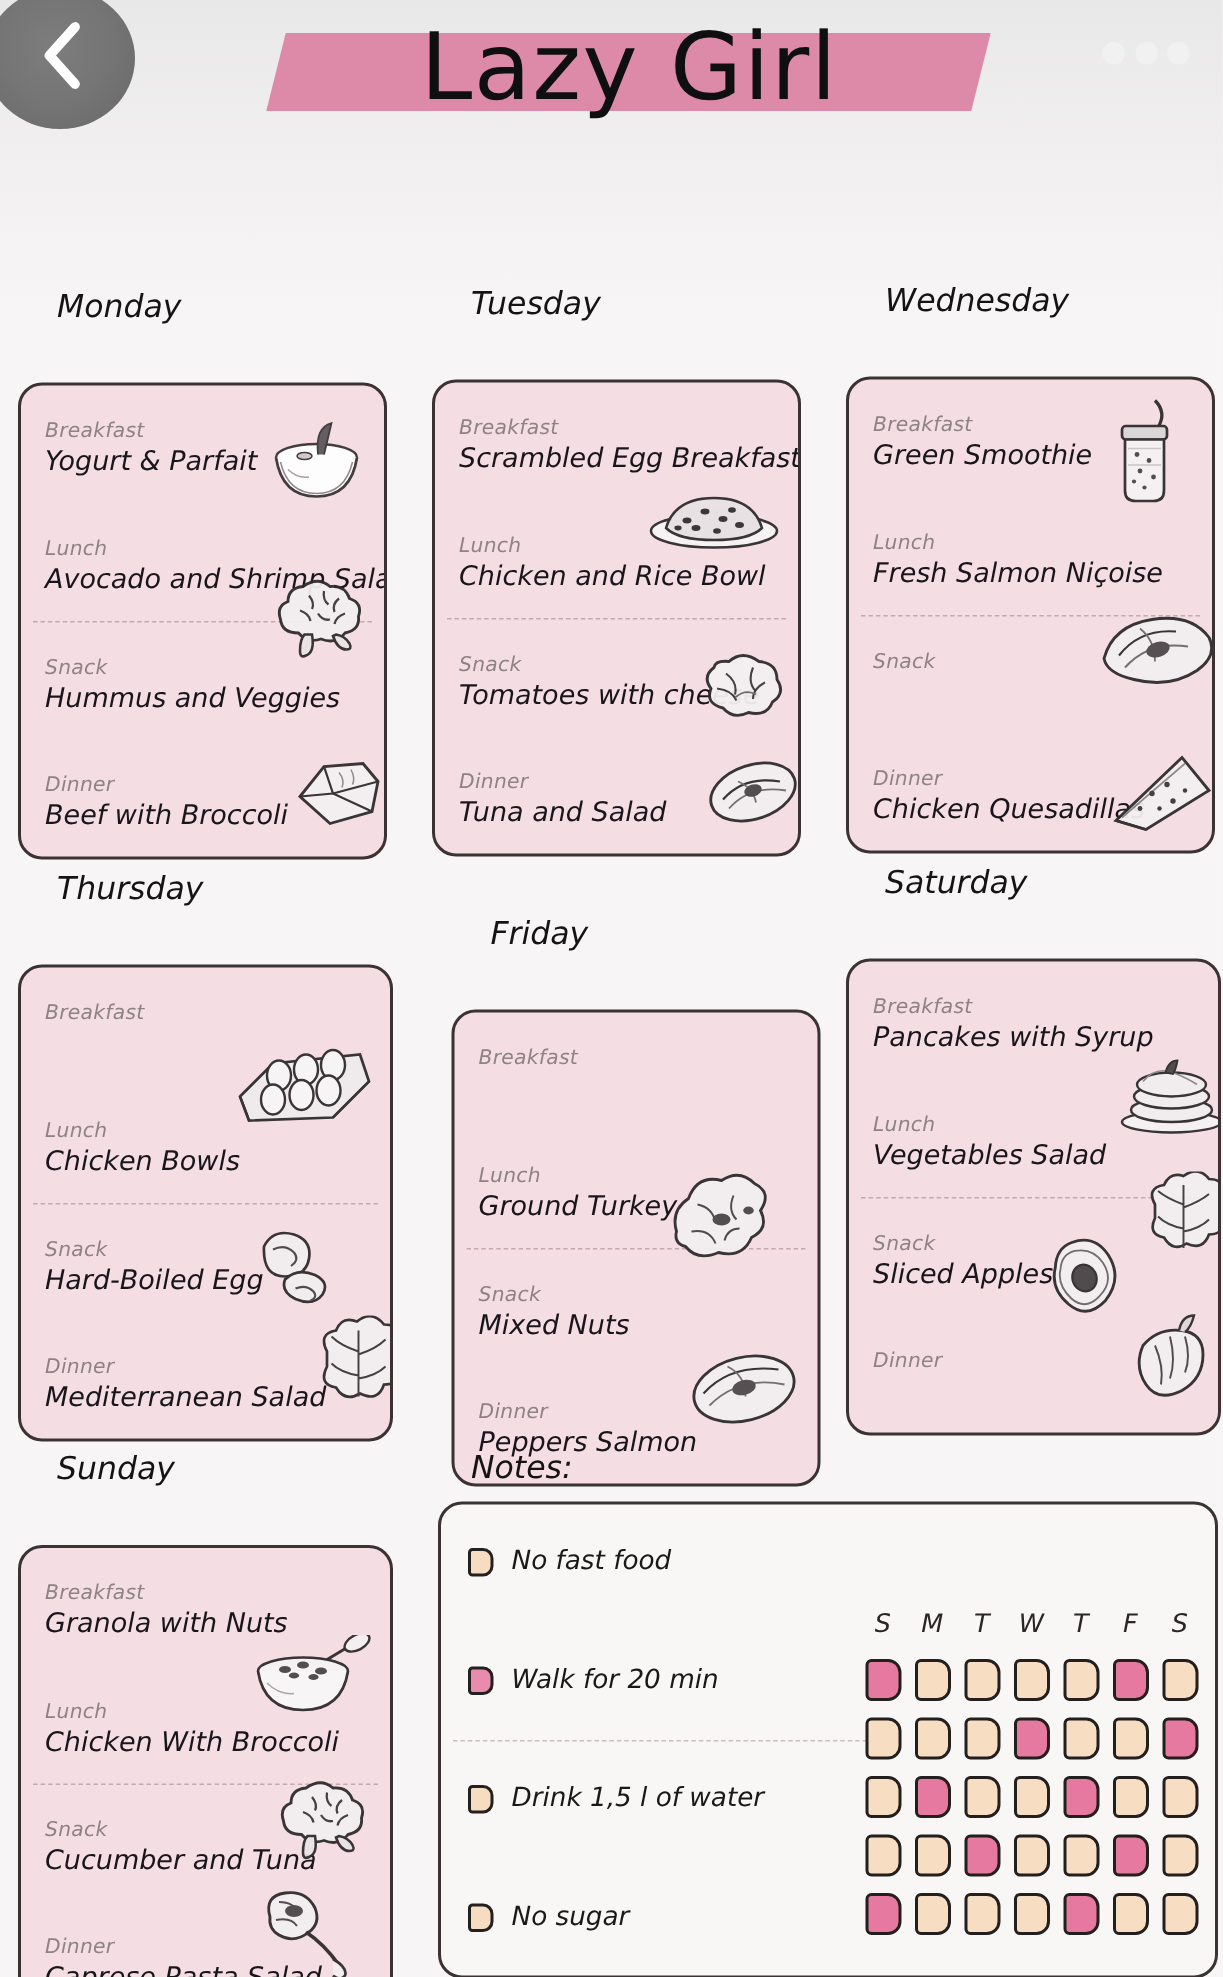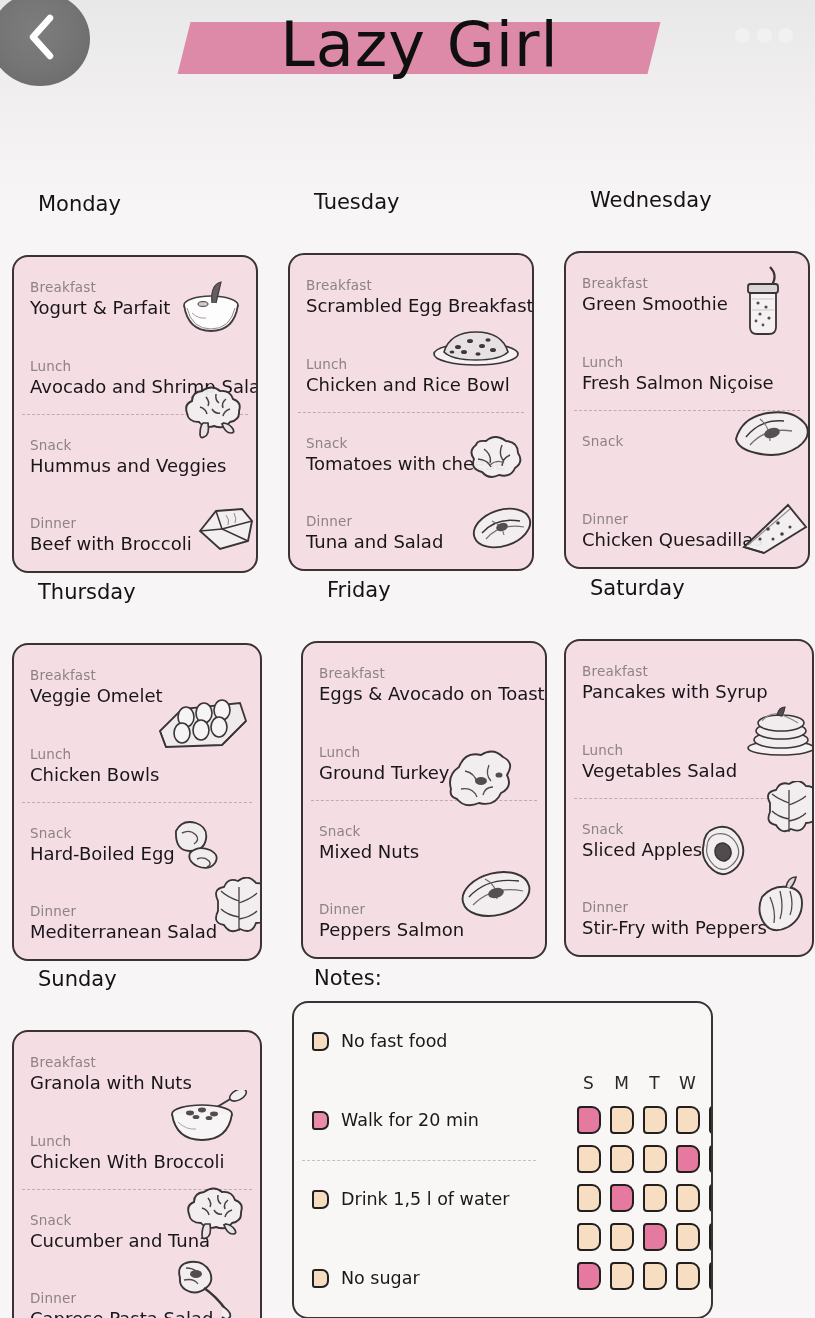--- a/index.html
+++ b/index.html
@@ -80,21 +80,21 @@
   .title-l2 {
     display: block;
     font-size: 62px;
     line-height: 78px;
     color: #0d0c0c;
     letter-spacing: 1px;
     margin-top: 2px;
   }
 
   
-  .day-col { position: absolute; }
+  .day-col { position: absolute; font-style: italic; }
 
   .day-label {
     position: relative;
     display: inline-block;
     font-size: 21px;
     line-height: 26px;
     color: #151414;
     padding: 1px 14px 2px 14px;
     margin-left: 12px;
     margin-bottom: 8px;
@@ -385,21 +385,20 @@
       </svg>
     </div>
   </div>
 
   <div class="day-col" style="left:12px; top:578px; width:250px;">
     <div class="day-label" style="--hl:#ef9cb6;">Thursday</div>
     <div class="card" style="width:250px; height:318px;">
       <div class="dashed"></div>
       <div class="meal" style="top:22px;">
         <div class="meal-label">Breakfast</div>
-        <div class="meal-name">Veggie Omelet</div>
       </div>
       <div class="meal" style="top:101px;">
         <div class="meal-label">Lunch</div>
         <div class="meal-name">Chicken Bowls</div>
       </div>
       <div class="meal" style="top:180px;">
         <div class="meal-label">Snack</div>
         <div class="meal-name">Hard-Boiled Egg</div>
       </div>
       <div class="meal" style="top:258px;">
@@ -427,27 +426,26 @@
         <path d="M31 44 q7 -3 12 2 q3 4 -2 6" fill="none" stroke="#4a4446" stroke-width="1.4"></path>
       </svg>
 
       <svg class="food-ico" style="left:192px; top:232px;" width="66" height="66" viewBox="0 0 66 66">
         <path d="M12 24 q-6 -12 6 -14 q4 -10 14 -6 q10 -8 18 2 q12 0 10 12 q10 8 0 16 q2 12 -10 12 q-4 12 -16 6 q-10 6 -16 -4 q-12 -2 -6 -14z" fill="#f2eef0" stroke="#2f2b2d" stroke-width="1.8"></path>
         <path d="M33 10 v44 M33 24 q-12 -4 -18 -10 M33 26 q12 -4 18 -10 M33 40 q-12 -2 -18 -8 M33 42 q12 -2 18 -8" fill="none" stroke="#3d383a" stroke-width="1.3"></path>
       </svg>
     </div>
   </div>
 
-  <div class="day-col" style="left:288px; top:576px; width:250px;padding-left:13px;">
+  <div class="day-col" style="left:288px; top:608px; width:250px;padding-left:13px;">
     <div class="day-label" style="--hl:#f3cfd4;">Friday</div>
     <div class="card" style="width:246px; height:318px;">
       <div class="dashed"></div>
       <div class="meal" style="top:22px;">
         <div class="meal-label">Breakfast</div>
-        <div class="meal-name">Eggs &amp; Avocado on Toast</div>
       </div>
       <div class="meal" style="top:101px;">
         <div class="meal-label">Lunch</div>
         <div class="meal-name">Ground Turkey</div>
       </div>
       <div class="meal" style="top:180px;">
         <div class="meal-label">Snack</div>
         <div class="meal-name">Mixed Nuts</div>
       </div>
       <div class="meal" style="top:258px;">
@@ -483,21 +481,20 @@
       <div class="meal" style="top:101px;">
         <div class="meal-label">Lunch</div>
         <div class="meal-name">Vegetables Salad</div>
       </div>
       <div class="meal" style="top:180px;">
         <div class="meal-label">Snack</div>
         <div class="meal-name">Sliced Apples</div>
       </div>
       <div class="meal" style="top:258px;">
         <div class="meal-label">Dinner</div>
-        <div class="meal-name">Stir-Fry with Peppers</div>
       </div>
 
       <svg class="food-ico" style="left:178px; top:62px;" width="74" height="54" viewBox="0 0 74 54">
         <ellipse cx="37" cy="45" rx="33" ry="7" fill="#f6f3f4" stroke="#2f2b2d" stroke-width="1.6"></ellipse>
         <ellipse cx="37" cy="37" rx="27" ry="8" fill="#f1edef" stroke="#2f2b2d" stroke-width="1.6"></ellipse>
         <ellipse cx="37" cy="28" rx="25" ry="8" fill="#f1edef" stroke="#2f2b2d" stroke-width="1.6"></ellipse>
         <ellipse cx="37" cy="20" rx="23" ry="8" fill="#f1edef" stroke="#2f2b2d" stroke-width="1.6"></ellipse>
         <path d="M18 18 q8 -10 20 -6 q10 4 16 8" fill="none" stroke="#8b8589" stroke-width="1.1"></path>
         <path d="M33 12 q2 -8 8 -8 q-1 6 -3 9z" fill="#4c4649" stroke="#2f2b2d" stroke-width="1.2"></path>
       </svg>
@@ -569,21 +566,21 @@
         <path d="M38 30 q12 8 22 22" fill="none" stroke="#2f2b2d" stroke-width="2.4"></path>
         <path d="M56 48 q10 6 8 11 q-3 4 -8 0" fill="#f2eef0" stroke="#2f2b2d" stroke-width="1.8"></path>
         <path d="M20 10 q10 0 14 8 M18 22 q10 -2 14 4" fill="none" stroke="#4a4446" stroke-width="1.3"></path>
         <ellipse cx="30" cy="16" rx="6" ry="4" fill="#4c4649"></ellipse>
       </svg>
     </div>
   </div>
 
   <div class="day-col" style="left:292px; top:964px; width:520px;">
     <div class="day-label" style="--hl:#ef9cb6; margin-left:8px;">Notes:</div>
-    <div class="notes-card" style="width:421px; height:318px;">
+    <div class="notes-card" style="width:520px; height:318px;">
       <div class="dashed"></div>
 
       <div class="note-row" style="top:28px;">
         <span class="chk" style="--c:#f6dcc0;"></span>
         <span class="note-text">No fast food</span>
       </div>
       <div class="note-row" style="top:107px;">
         <span class="chk" style="--c:#e88bad;"></span>
         <span class="note-text">Walk for 20 min</span>
       </div>

